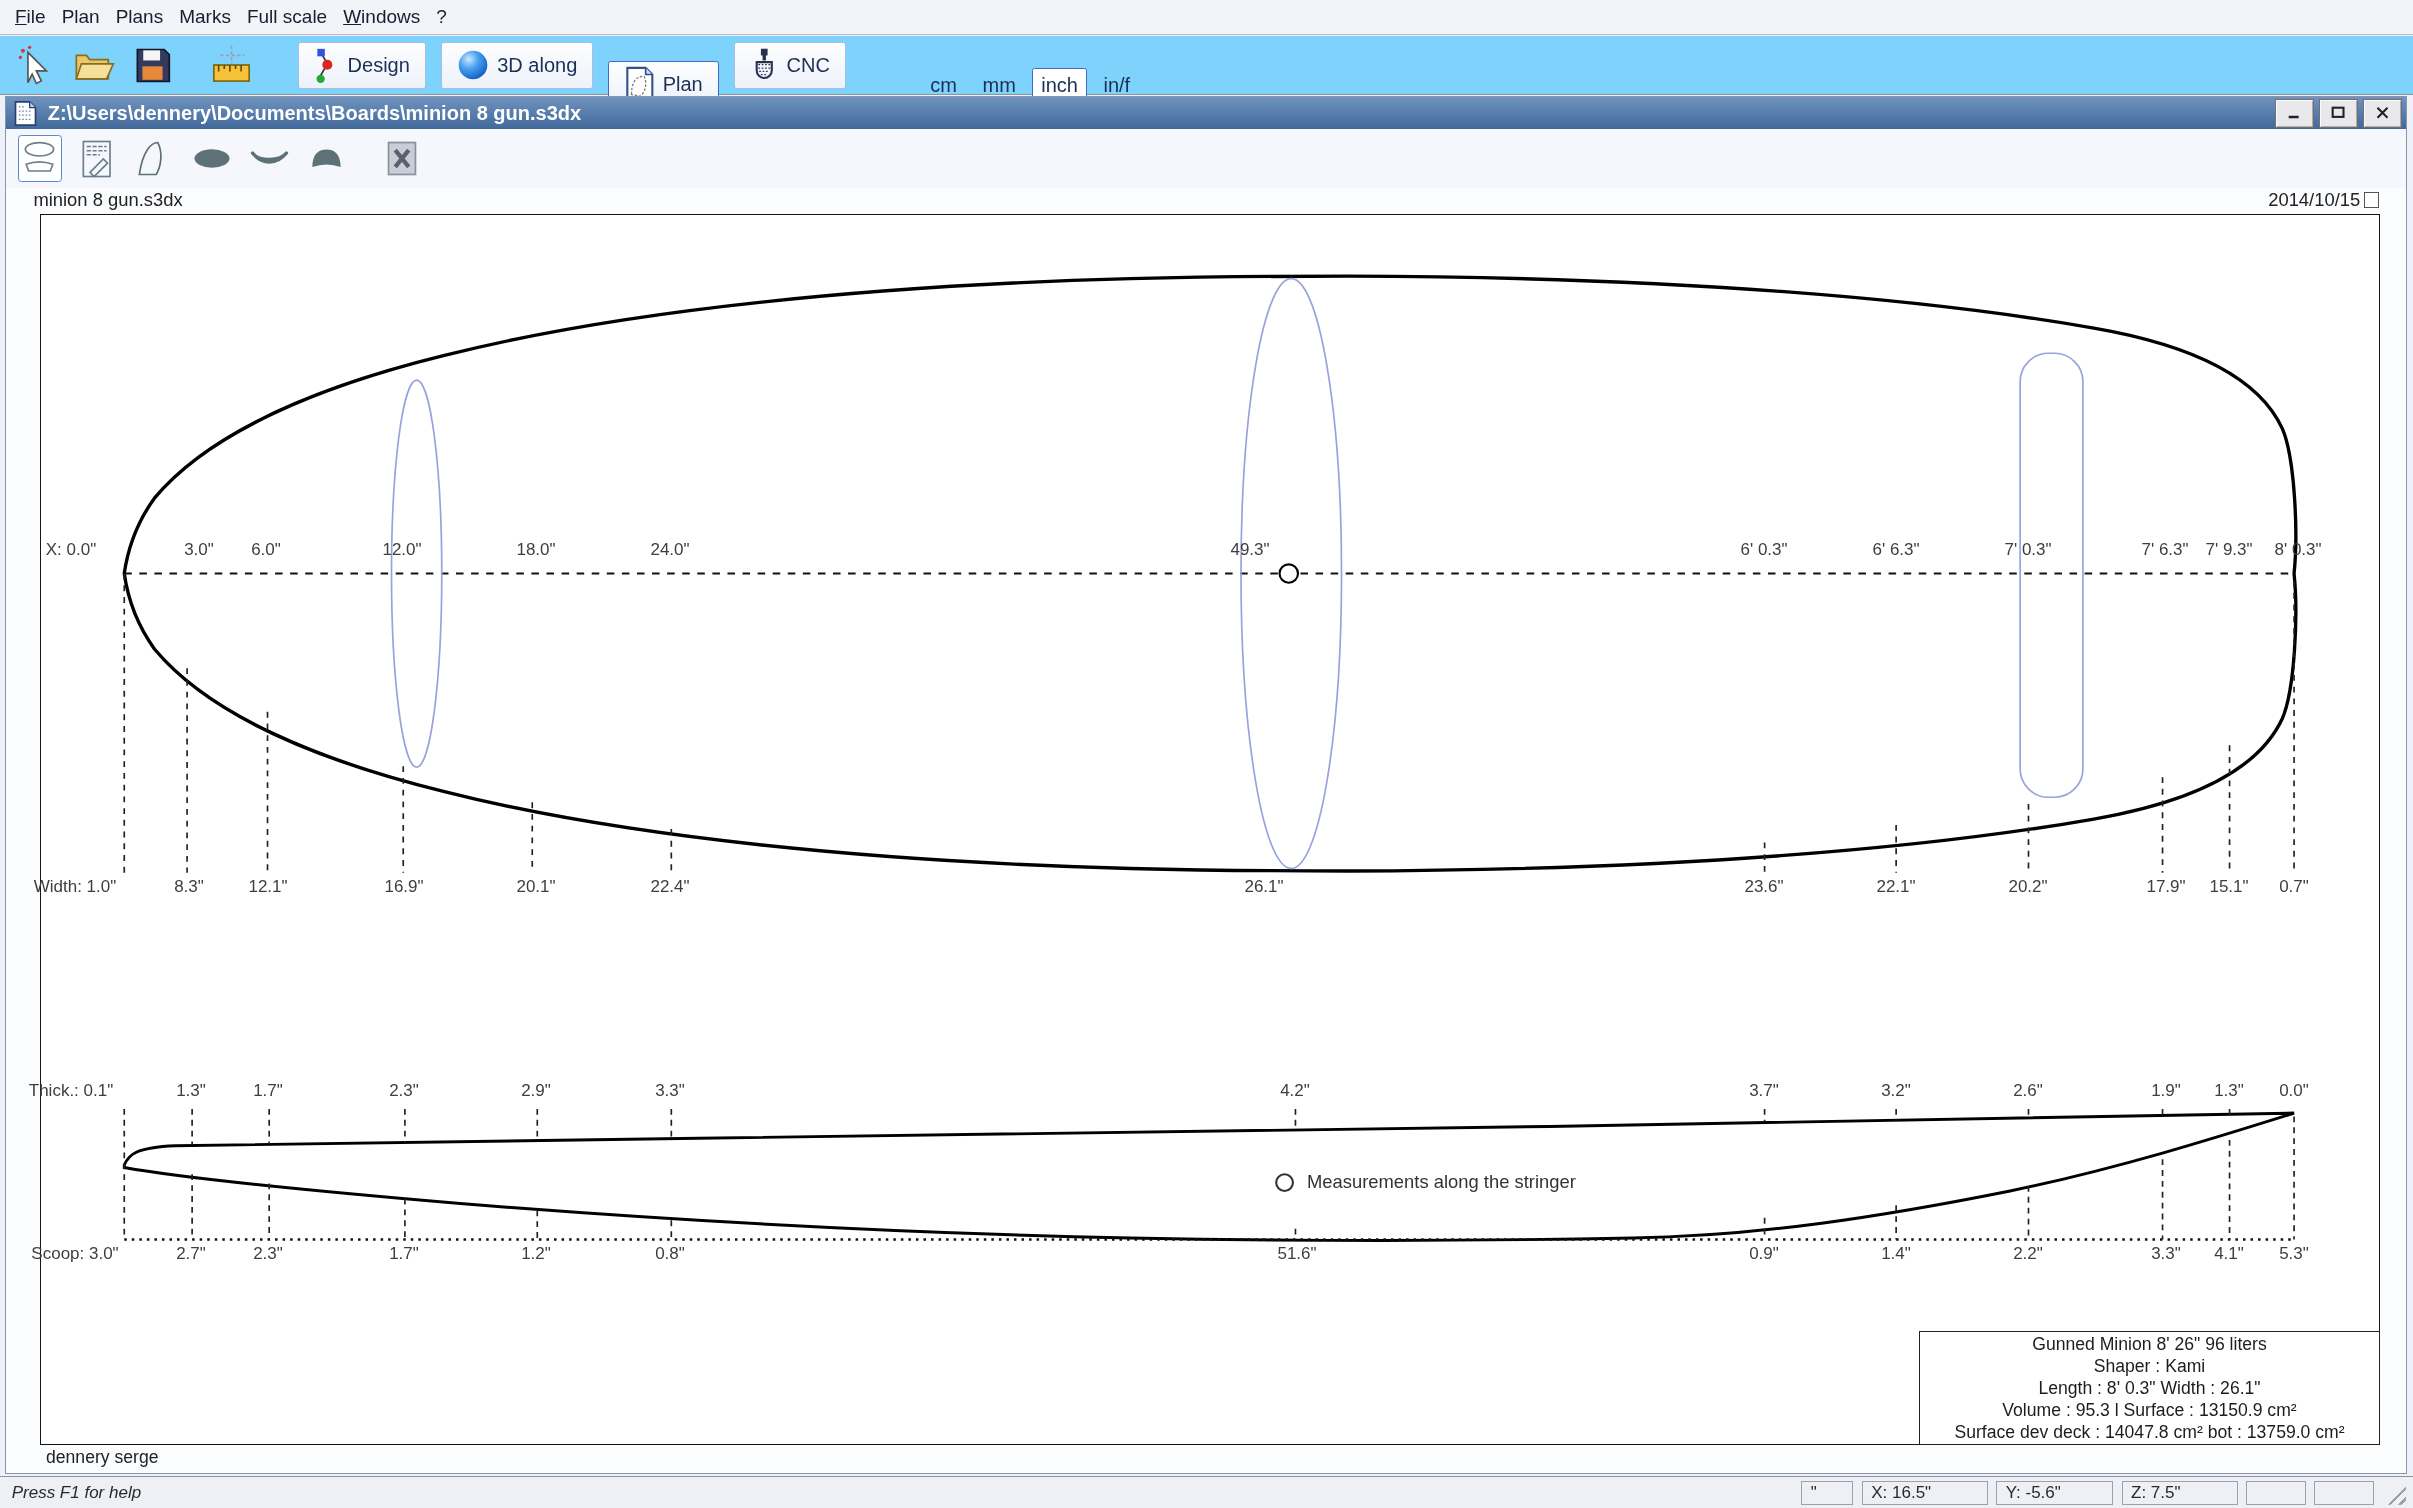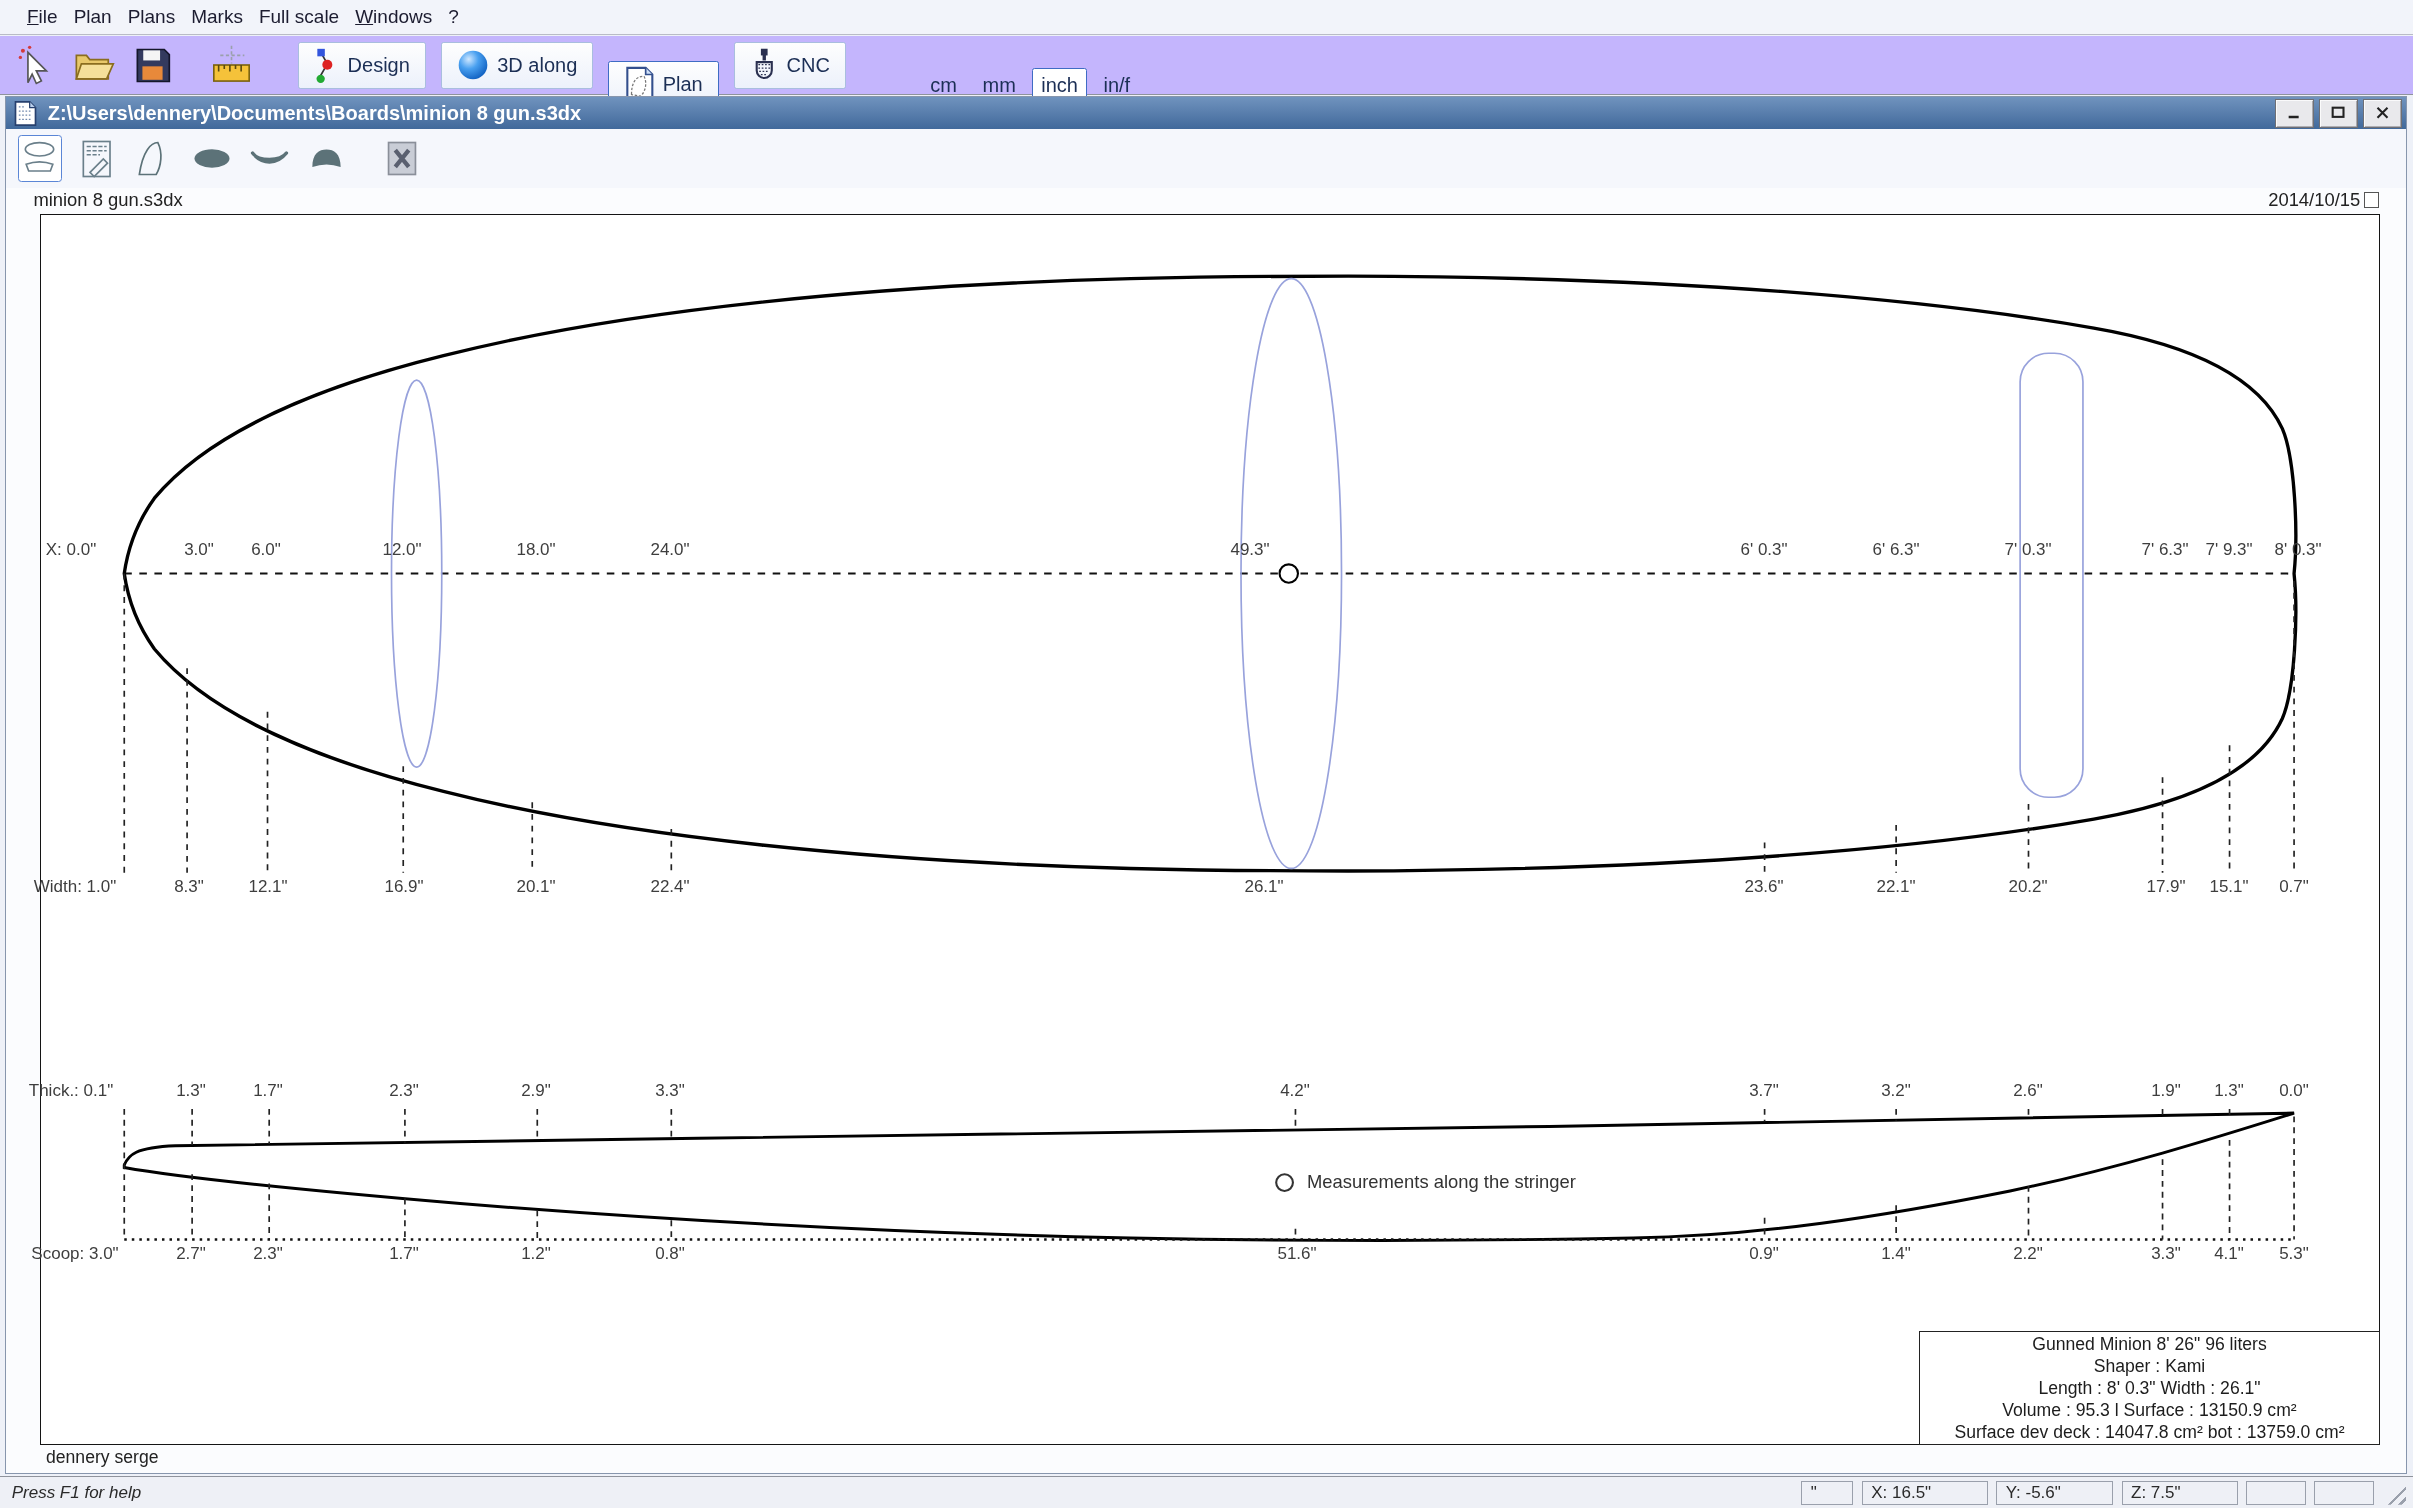--- a/index.html
+++ b/index.html
@@ -1,24 +1,24 @@
 <!DOCTYPE html>
 <html style="font-size:13.4px"><head>
 <meta charset="utf-8">
 <style>
   html,body{margin:0;padding:0;width:2413px;height:1508px;overflow:hidden;
     background:#eef1f8;font-family:"Liberation Sans",sans-serif;}
   
   .menubar{position:absolute;left:0;top:0;width:2413px;height:35px;display:flex;
-    align-items:center;padding-left:27px;box-sizing:border-box;font-size:19px;color:#1c1c30;
+    align-items:center;padding-left:15px;box-sizing:border-box;font-size:19px;color:#1c1c30;
     background:#f2f4fa;border-bottom:0.8px solid #b9bcc6;}
   .menu-item{padding:0 16px 0 0;cursor:default;}
   
   .toolbar{position:absolute;left:0;top:36px;width:2413px;height:59px;display:flex;
-    align-items:center;background:#c4b5fd;border-bottom:1.7px solid #8f939c;box-sizing:border-box;}
+    align-items:center;background:#7dd3fc;border-bottom:1.7px solid #8f939c;box-sizing:border-box;}
   .tool-icon{width:45px;height:45px;margin-left:13.4px;display:flex;align-items:center;justify-content:center;}
   .tb-button{height:47px;border:0.8px solid #a9bede;border-radius:2.5px;
     background:linear-gradient(#fefefe,#ecf1fb);display:inline-flex;align-items:center;
     padding:0 15px;margin-left:15px;font-size:20px;color:#1c2f55;gap:8.4px;cursor:default;}
   .tb-button.selected{border:1.7px solid #3f6cc4;margin-top:38px;}
   .units{display:flex;align-items:center;margin-left:75px;gap:6.7px;margin-top:40px;}
   .unit{font-size:20px;color:#1c2f55;padding:4.2px 8.4px;border:1.7px solid transparent;}
   .unit.selected{border:1.7px solid #3f6cc4;border-radius:2.5px;background:#fff;}
   
   .mdi{position:absolute;left:5px;top:96px;width:2402px;height:1378px;background:#fbfcfe;

